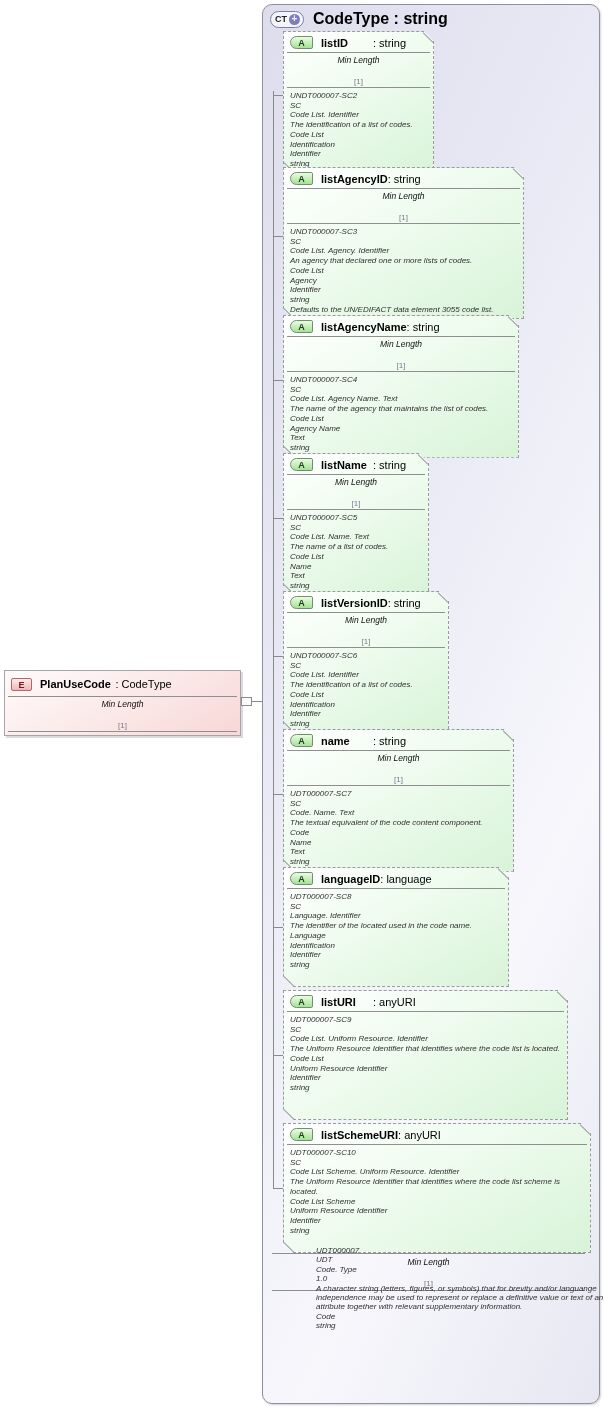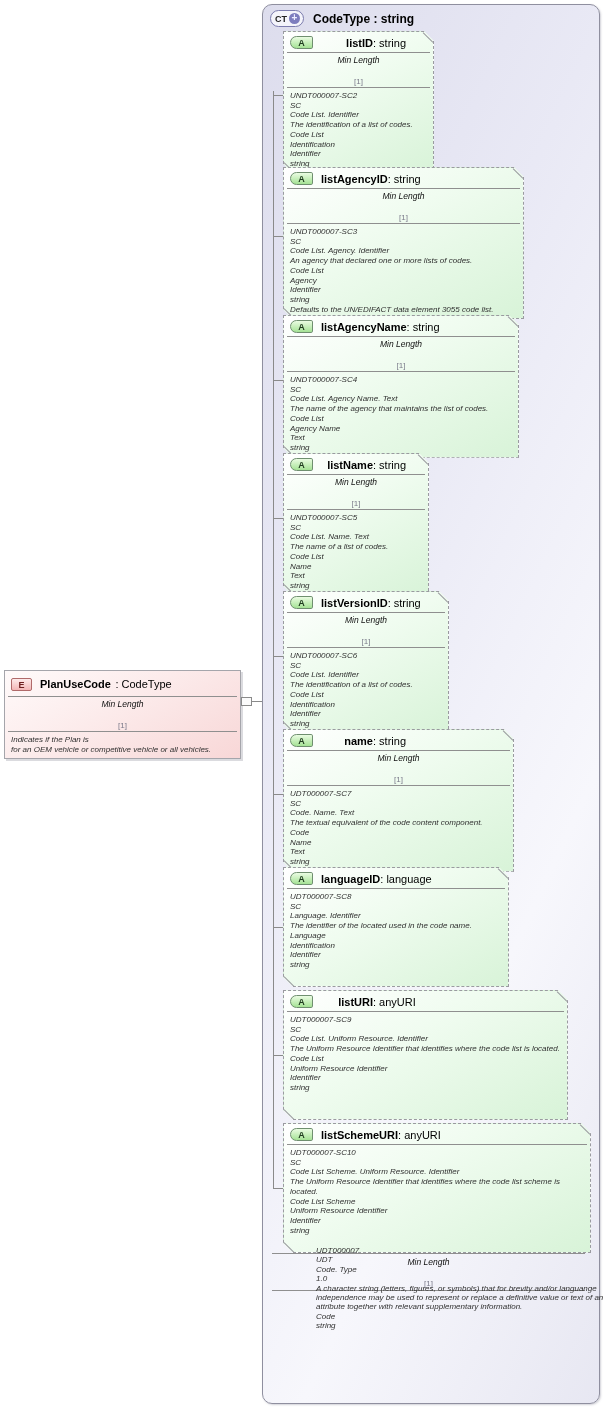--- a/index.html
+++ b/index.html
@@ -18,21 +18,21 @@
   .ct-badge {
     display:inline-flex; align-items:center; gap:2px; height:17px; padding:0 3px 0 4px;
     border:1px solid #7c7cae; border-radius:9px; background:#f4f4fb;
     font-size:9px; font-weight:bold; color:#222;
   }
   .ct-plus {
     display:inline-block; width:11px; height:11px; border-radius:50%;
     background:#7d7dbe; color:#eef; font-size:10px; font-weight:bold;
     line-height:10px; text-align:center;
   }
-  .ct-title { font-size:12px; font-weight:bold; color:#000; }
+  .ct-title { font-size:16px; font-weight:bold; color:#000; }
 
   
   .trunk { position:absolute; left:10px; top:86px; width:1px; height:1097px; background:#8a8a8a; }
   .stub  { position:absolute; left:10px; width:10px; height:1px; background:#8a8a8a; }
 
   
   .attrs { position:absolute; left:0; top:0; width:100%; height:100%; }
   .attr-box {
     position:absolute; left:20px;
     border:1px dashed #9a9aa0;
@@ -52,21 +52,21 @@
   .cut.tr { top:4.5px; right:-2px; transform:rotate(45deg); }
   .cut.bl { bottom:4.5px; left:-2px; transform:rotate(45deg); }
 
   .title-row { display:flex; align-items:center; padding:4px 6px 3px 6px; }
   .a-badge {
     width:23px; height:13px; margin-right:8px; flex:0 0 auto;
     border:1px solid #6f8f6f; border-radius:7px 2px 2px 7px;
     background:linear-gradient(180deg,#eafce2 0%,#a5e295 100%);
     font-size:9px; font-weight:bold; color:#1e3a1e; text-align:center; line-height:12px;
   }
-  .attr-name { font-size:11px; font-weight:bold; color:#000; min-width:52px; display:inline-block;text-align:right; }
+  .attr-name { font-size:11px; font-weight:bold; color:#000; min-width:52px; display:inline-block; }
   .attr-type { font-size:11px; font-weight:normal; color:#000; }
   .sep { height:1px; background:#8f8f8f; margin:0 3px; }
   .facet-row { display:flex; align-items:center; gap:12px; padding:2px 6px 1px 6px;flex-direction:column; }
   .facet-label { font-size:8.5px; font-style:italic; color:#111; }
   .facet-value { font-size:8px; color:#7a7a8a; }
   .annot { padding:3px 5px 4px 6px; }
   .annot-line { font-size:8px; font-style:italic; color:#303030; line-height:9.7px; }
 
   
   .element-box {
@@ -104,24 +104,20 @@
     <span class="e-badge">E</span>
     <span class="attr-name">PlanUseCode</span>&nbsp;
     <span class="attr-type">: CodeType</span>
   </div>
   <div class="sep"></div>
   <div class="facet-row">
     <span class="facet-label">Min Length</span>
     <span class="facet-value">[1]</span>
   </div>
   <div class="sep"></div>
-  <div class="annot">
-    <div class="annot-line">Indicates if the Plan is</div>
-    <div class="annot-line">for an OEM vehicle or competitive vehicle or all vehicles.</div>
-  </div>
 </div>
 
 <div class="conn-h"></div>
 <div class="conn-square"></div>
 
 <div class="ct-container">
   <div class="ct-header">
     <span class="ct-badge">
       <span>CT</span>
       <span class="ct-plus">+</span>

